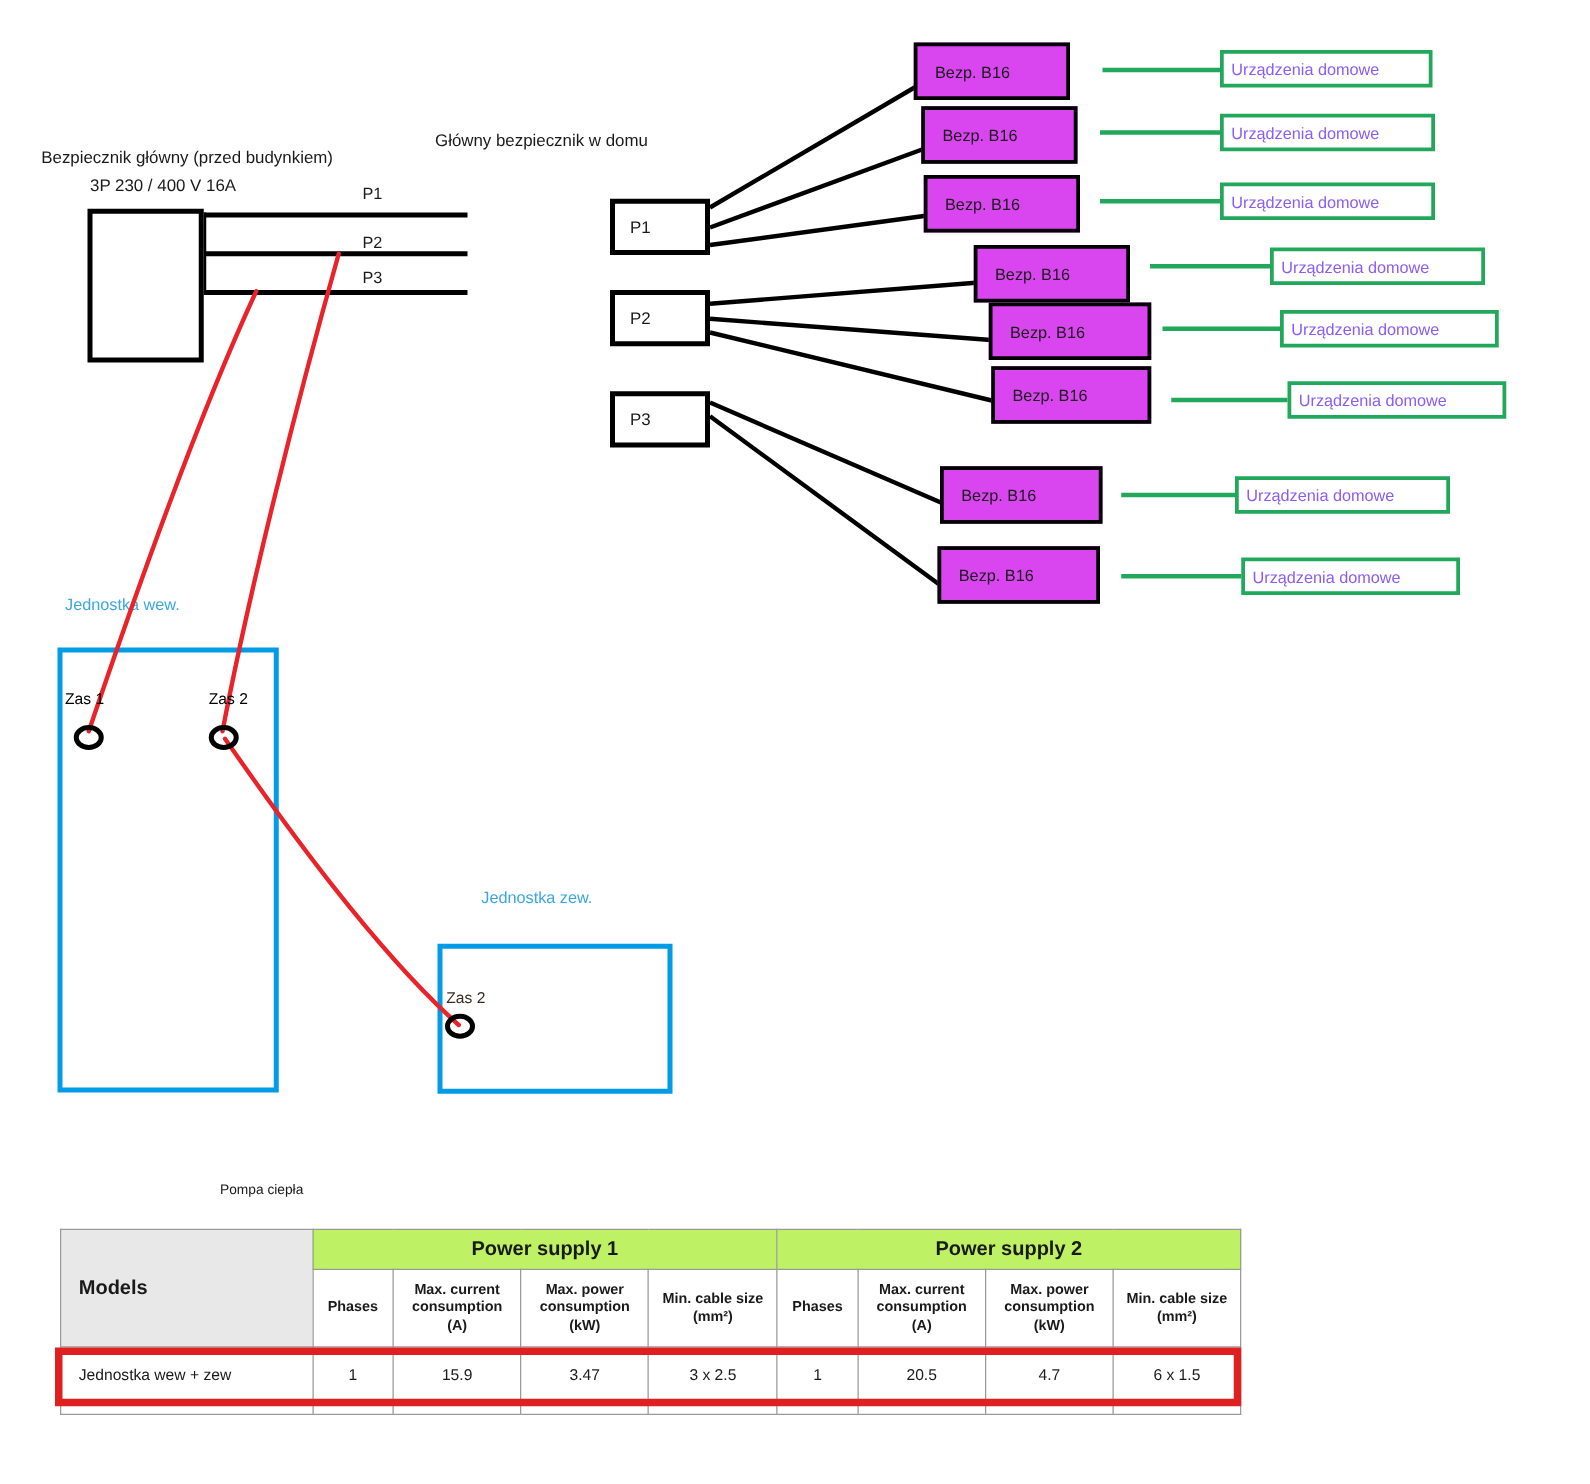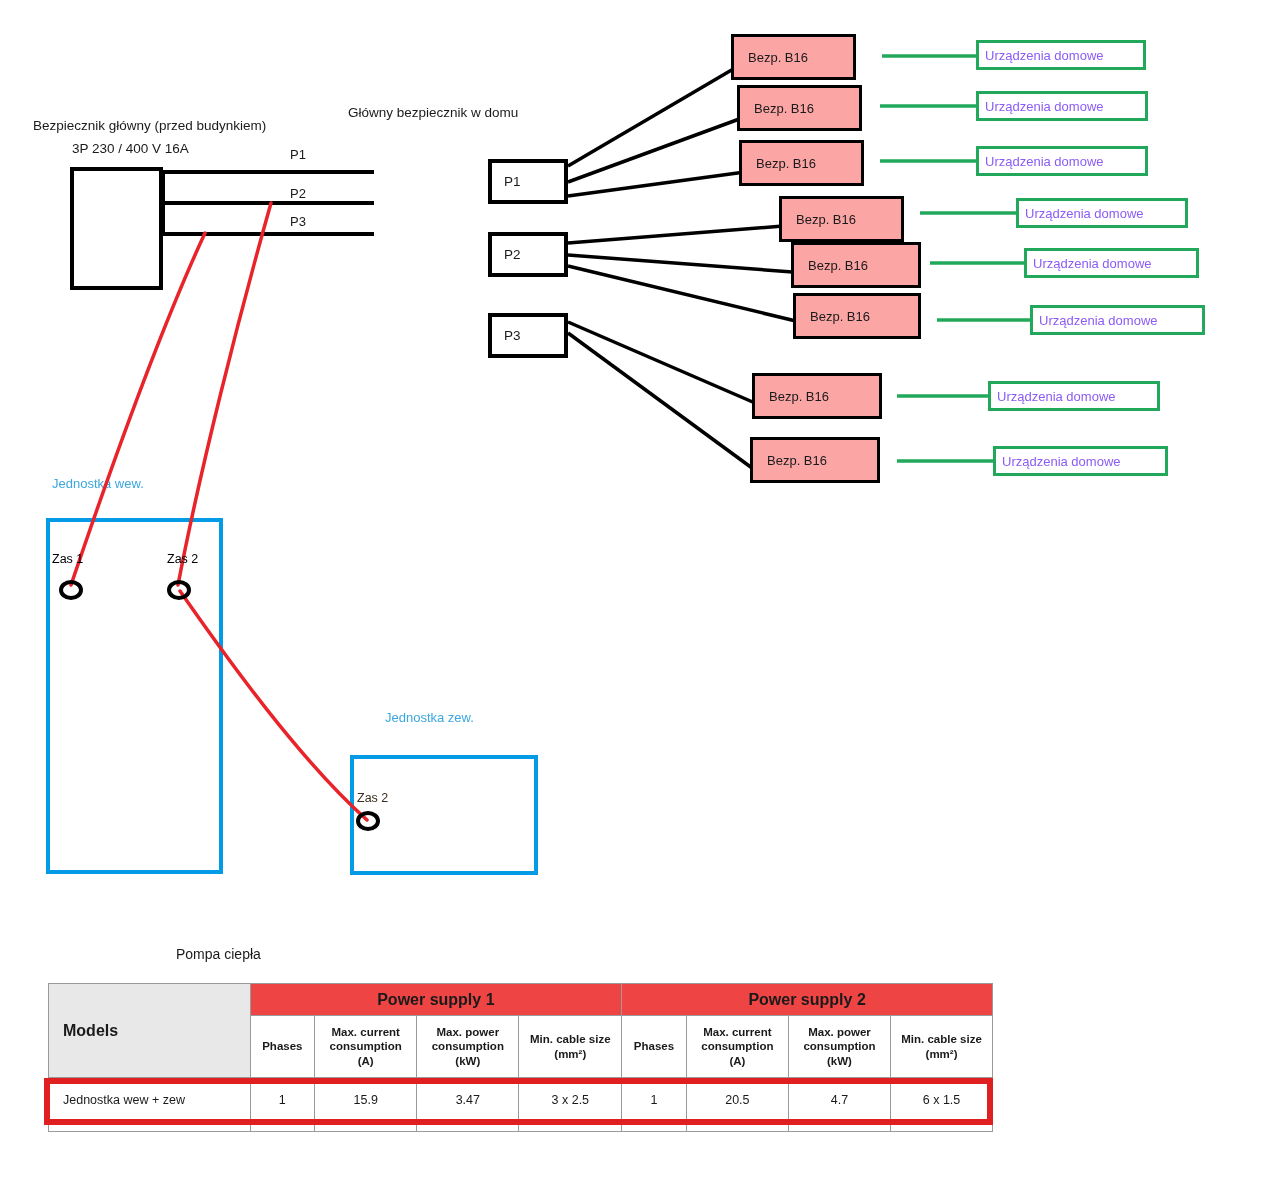--- a/index.html
+++ b/index.html
@@ -31,21 +31,21 @@
     z-index: 5;
   }
   .blackbox span {
     font-size: 13.5px;
     color: #1a1a1a;
     white-space: nowrap;
   }
   .fusebox {
     position: absolute;
     border: 3px solid #000000;
-    background: #fca5a5;
+    background: #d946ef;
     display: flex;
     align-items: center;
     z-index: 5;
     text-align: center;
   }
   .fusebox span {
     font-size: 13px;
     color: #1a1a1a;
     padding-left: 14px;
     white-space: nowrap;
@@ -114,21 +114,21 @@
     font-size: 12px;
     z-index: 3;
   }
   #spec-table td, #spec-table th {
     border: 1px solid #9a9a9a;
     text-align: center;
     color: #1a1a1a;
     font-weight: normal;
   }
   #spec-table th.grp {
-    background: #ef4444;
+    background: #bef264;
     font-size: 16px;
     font-weight: bold;
     height: 32px;
   }
   #spec-table th.models-cell {
     background: #e8e8e8;
     font-size: 16px;
     font-weight: bold;
     text-align: left;
     padding-left: 14px;
@@ -151,21 +151,21 @@
   #spec-table td.blankcell { border: 1px solid #9a9a9a; height: 10px; background:#fff; }
   .redhighlight {
     position: absolute;
     border: 6px solid #e02020;
     background: transparent;
     z-index: 8;
     pointer-events: none;
   }
   .table-caption {
     position: absolute;
-    font-size: 14px;
+    font-size: 11px;
     color: #1a1a1a;
     white-space: nowrap;
   }
 </style>
 </head>
 <body>
 
 <div id="canvas">
 
   <svg class="underlay" viewBox="0 0 1272 1187">

